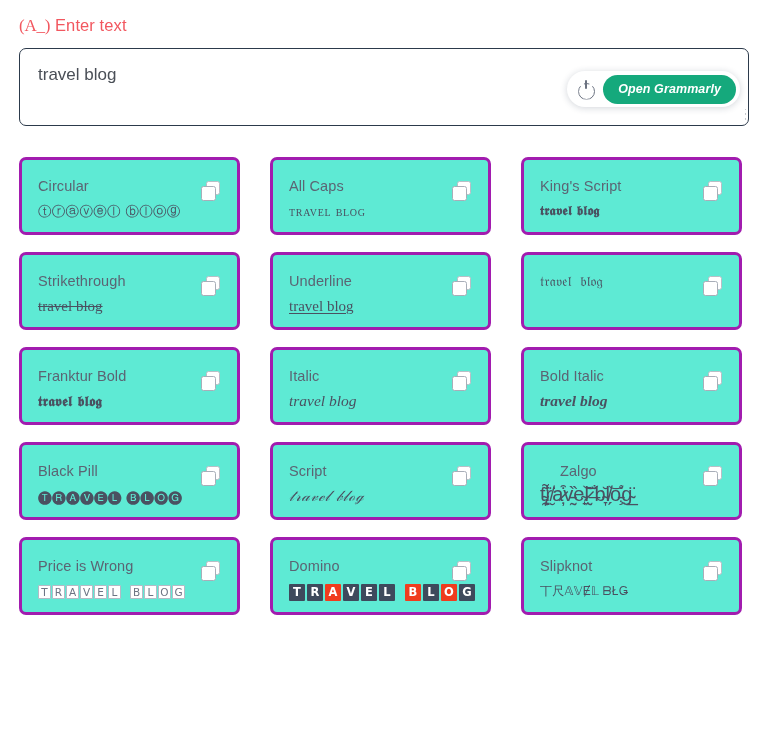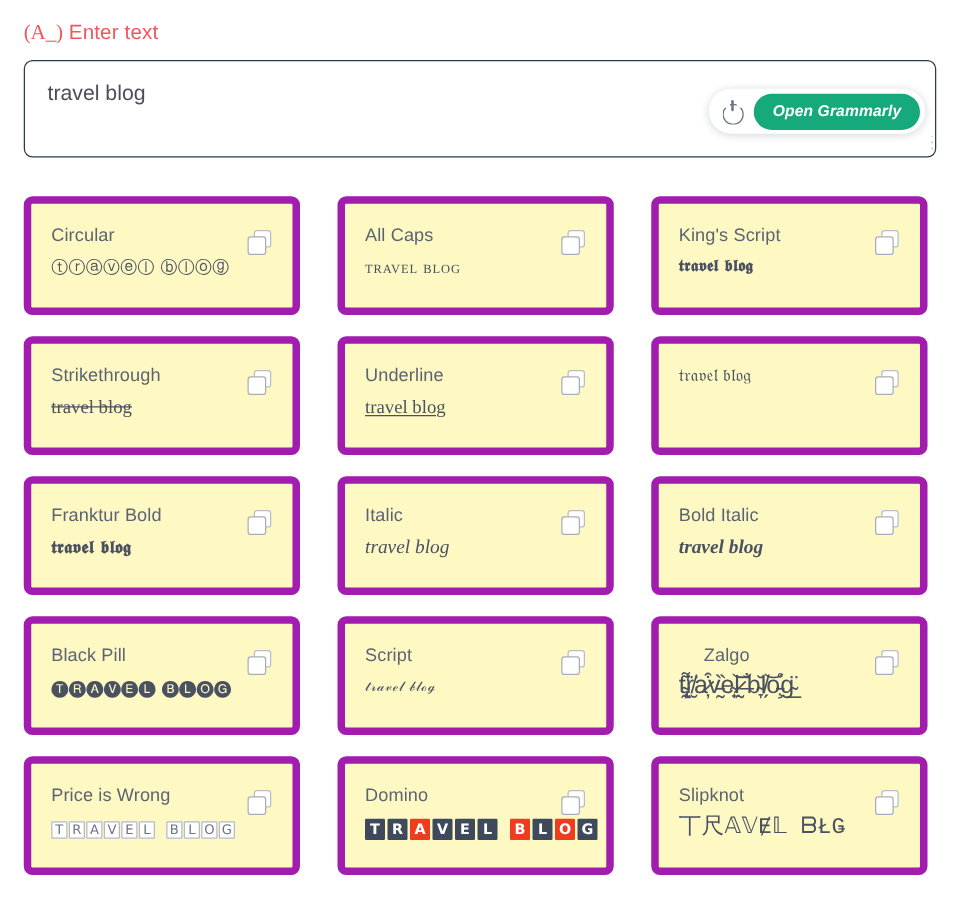--- a/index.html
+++ b/index.html
@@ -119,24 +119,24 @@
     position: absolute;
     left: 19px; top: 157px;
     width: 730px;
     display: grid;
     grid-template-columns: repeat(3, 221px);
     column-gap: 30px;
     row-gap: 17px;
   }
   .card {
     position: relative;
-    height: 95px;
-    border: 6px solid #a21caf;
+    height: 78px;
+    border: 3px solid #a21caf;
     border-radius: 7px;
-    background: #fef9c3;
+    background: #5eead4;
     padding: 17px 16px 0 16px;
     overflow: hidden;
   }
   .card-title {
     font-size: 14.5px;
     color: #5b6473;
     letter-spacing: .1px;
     line-height: 18px;
     margin: 0 0 6px 0;
     white-space: nowrap;
@@ -172,28 +172,28 @@
     width: 15px; height: 15px;
     border-color: #a8aeb8;
   }
 
   
   .s-circular   { font-family: "DejaVu Sans", sans-serif; font-size: 13.5px; letter-spacing: .3px; }
   .s-allcaps    { font-family: "Liberation Serif", serif; font-variant: small-caps; text-transform: lowercase; font-size: 14.5px; letter-spacing: .7px; }
   .s-kings      { font-family: "DejaVu Serif", serif; font-size: 13px; font-weight: bold; letter-spacing: .2px; }
   .s-strike     { font-family: "Liberation Serif", serif; font-size: 15px; text-decoration: line-through; }
   .s-underline  { font-family: "Liberation Serif", serif; font-size: 15px; text-decoration: underline; text-underline-offset: 2px; }
-  .s-frak       { font-family: Liberation Serif, serif; font-size: 14px; letter-spacing: .2px; }
+  .s-frak       { font-family: Liberation Mono, monospace; font-size: 14px; letter-spacing: .2px; }
   .s-frakbold   { font-family: "DejaVu Serif", serif; font-size: 14px; font-weight: bold; letter-spacing: .2px; }
   .s-italic     { font-family: "Liberation Serif", serif; font-style: italic; font-size: 15.5px; }
   .s-bolditalic { font-family: "Liberation Serif", serif; font-style: italic; font-weight: bold; font-size: 15.5px; }
   .s-blackpill  { font-family: "DejaVu Sans", sans-serif; font-size: 13.5px; letter-spacing: .2px; }
-  .s-script     { font-family: "DejaVu Serif", serif; font-size: 11px; letter-spacing: .6px; }
+  .s-script     { font-family: "DejaVu Serif", serif; font-style: italic; font-size: 15px; letter-spacing: .6px; }
   .s-zalgo      { font-family: "Liberation Sans", sans-serif; font-size: 20px; }
-  .s-slipknot   { font-family: Liberation Mono, monospace; font-size: 18px; letter-spacing: .3px; }
+  .s-slipknot   { font-family: Liberation Sans, sans-serif; font-size: 12px; letter-spacing: .3px; }
 
   
   .card.zalgo-card .card-title { position: relative; z-index: 1; margin-left: 20px; }
   .card.zalgo-card .card-sample { position: relative; line-height: 16px; }
 
   
   .boxed-letters { display: inline-flex; gap: 1px; }
   .boxed-letters b {
     display: inline-block;
     width: 13px; height: 14px;

